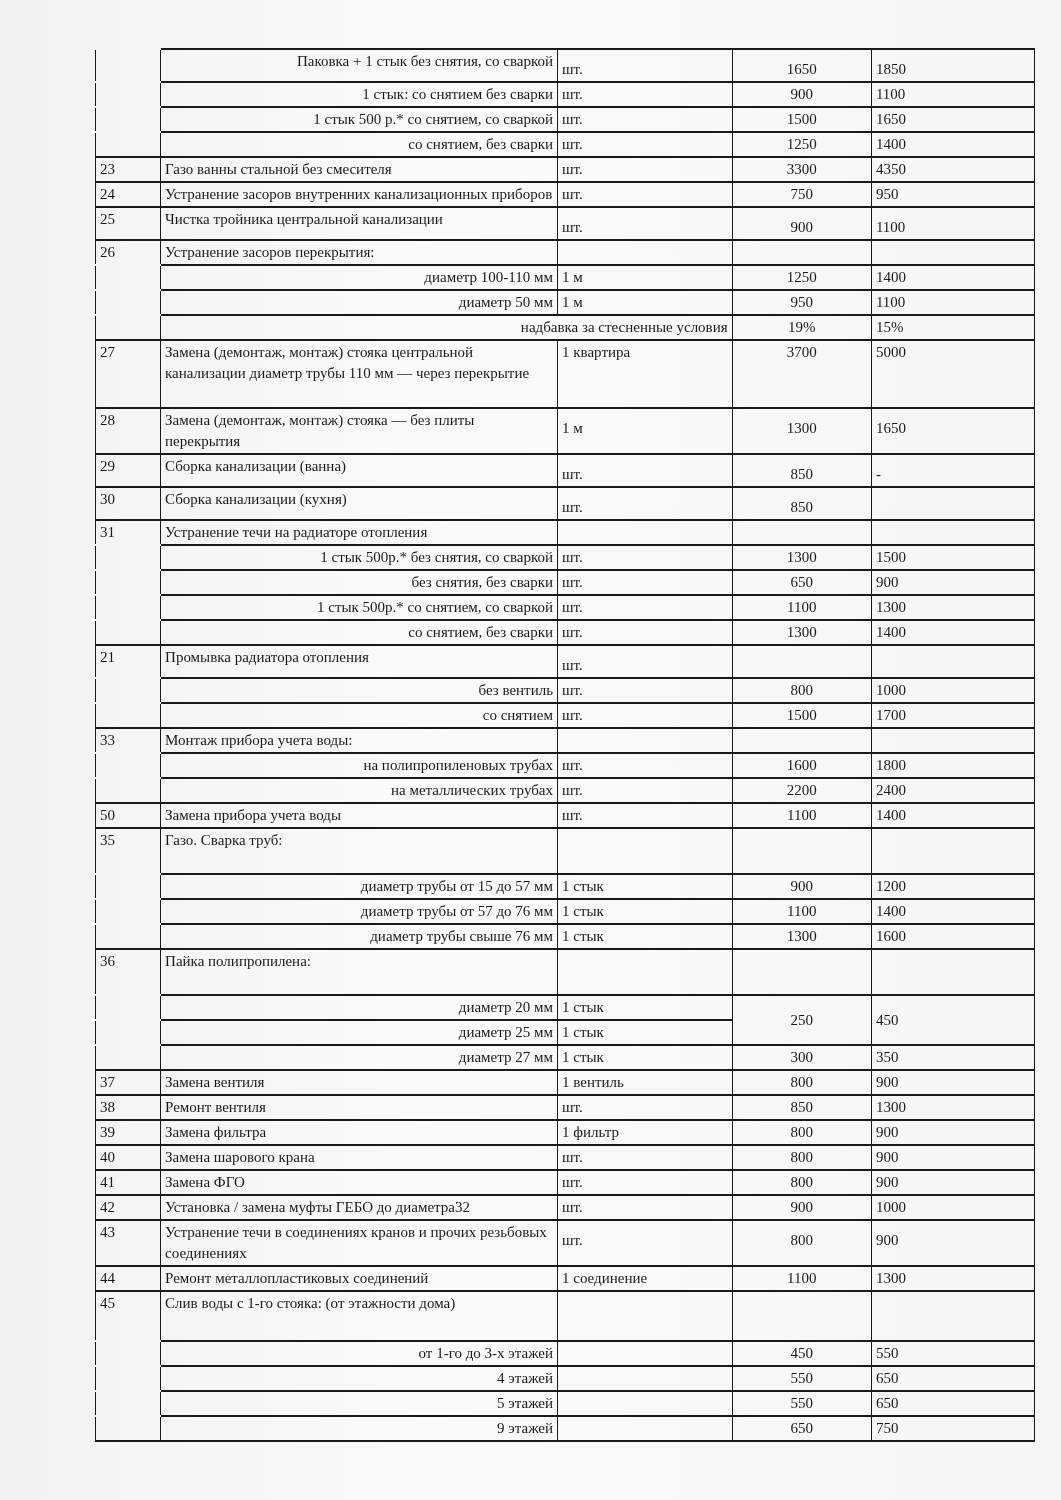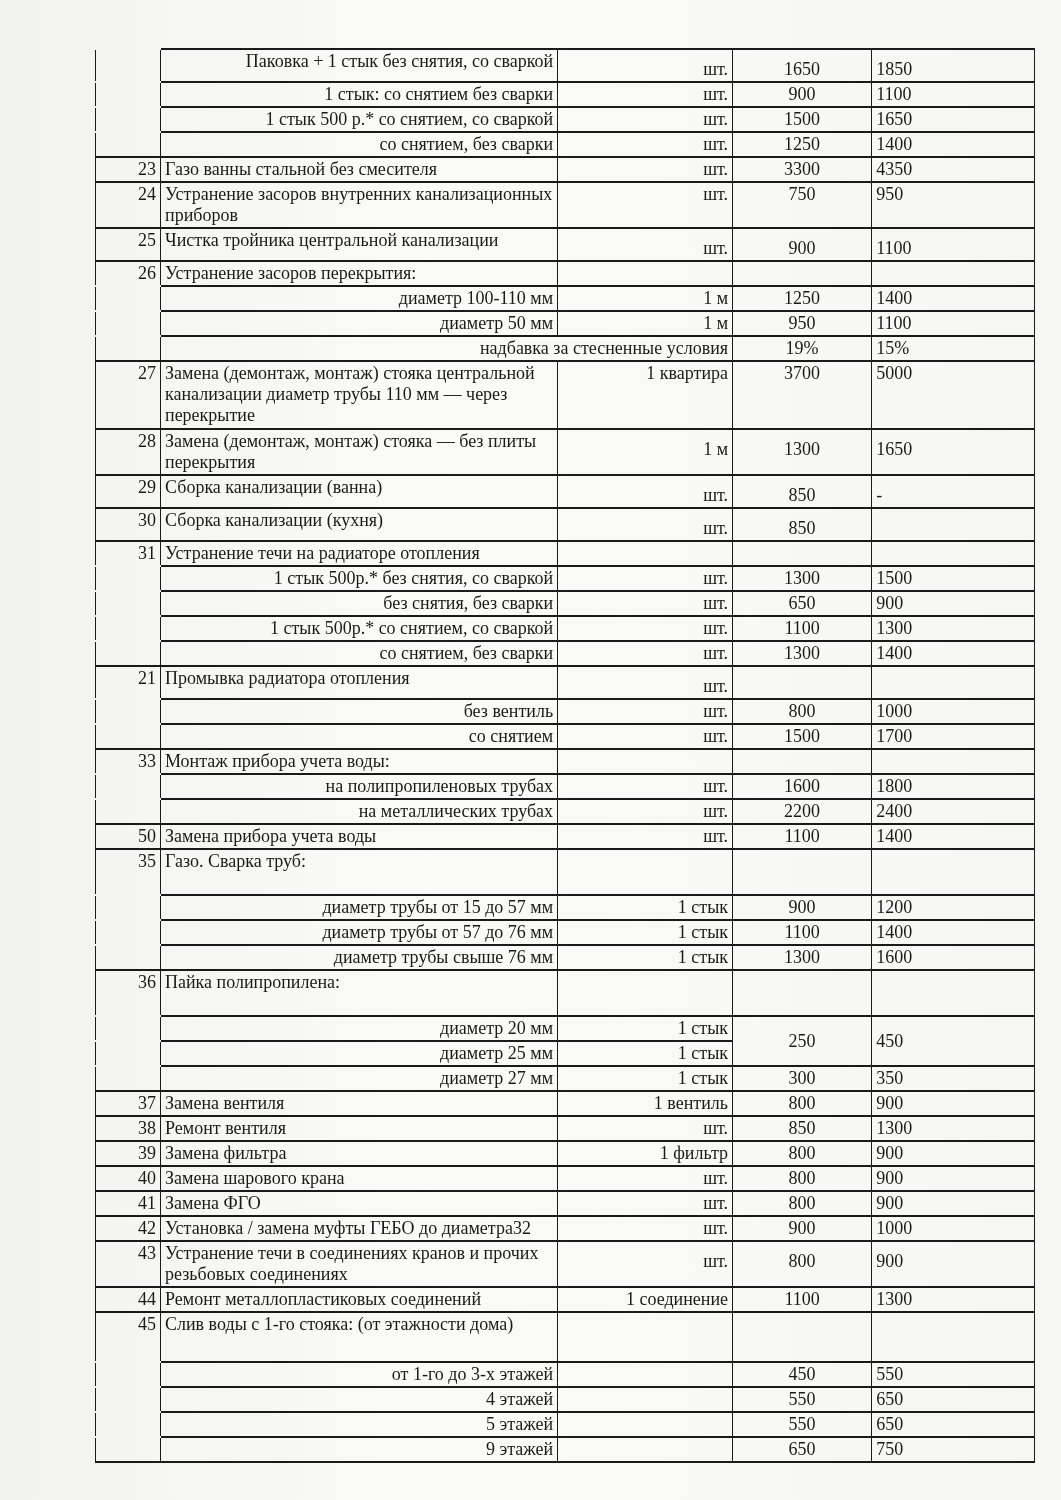--- a/index.html
+++ b/index.html
@@ -3,30 +3,30 @@
 <meta charset="utf-8">
 <style>
   html, body { margin: 0; padding: 0; }
   body {
     width: 1061px; height: 1500px; background: #f7f7f5; position: relative; overflow: hidden;
     font-family: "Liberation Serif", serif; color: #1a1a1a;
   }
   .page-shade { position: absolute; inset: 0; background: linear-gradient(90deg, #f2f2f0 0%, #fafaf8 40%, #f6f6f4 100%); }
   .price-table {
     position: absolute; left: 95px; top: 48px; width: 940px;
-    border-collapse: collapse; font-size: 18px; line-height: 21px;
+    border-collapse: collapse; font-size: 15px; line-height: 21px;
   }
   .price-table td {
     border-top: 2px solid #1a1a1a; border-bottom: 2px solid #1a1a1a;
     border-left: 1.5px solid #1a1a1a; border-right: 1.5px solid #1a1a1a;
     padding: 1px 4px; vertical-align: top; height: 21px;
   }
-  .col-num { width: 58px; text-align: right; }
+  .col-num { width: 58px; text-align: left; }
   .col-name { width: 400px; }
-  .col-unit { width: 170px; text-align: right; }
+  .col-unit { width: 170px; text-align: left; }
   .col-p1 { width: 135px; text-align: center; }
   .col-p2 { width: 160px; text-align: left; }
   td.sub { text-align: right; }
   td.nb { border-top-color: transparent; border-bottom-color: transparent; }
   td.nbt { border-top-color: transparent; }
   td.nbb { border-bottom-color: transparent; }
   td.lower { padding-top: 9px; }
 </style>
 </head>
 <body>

